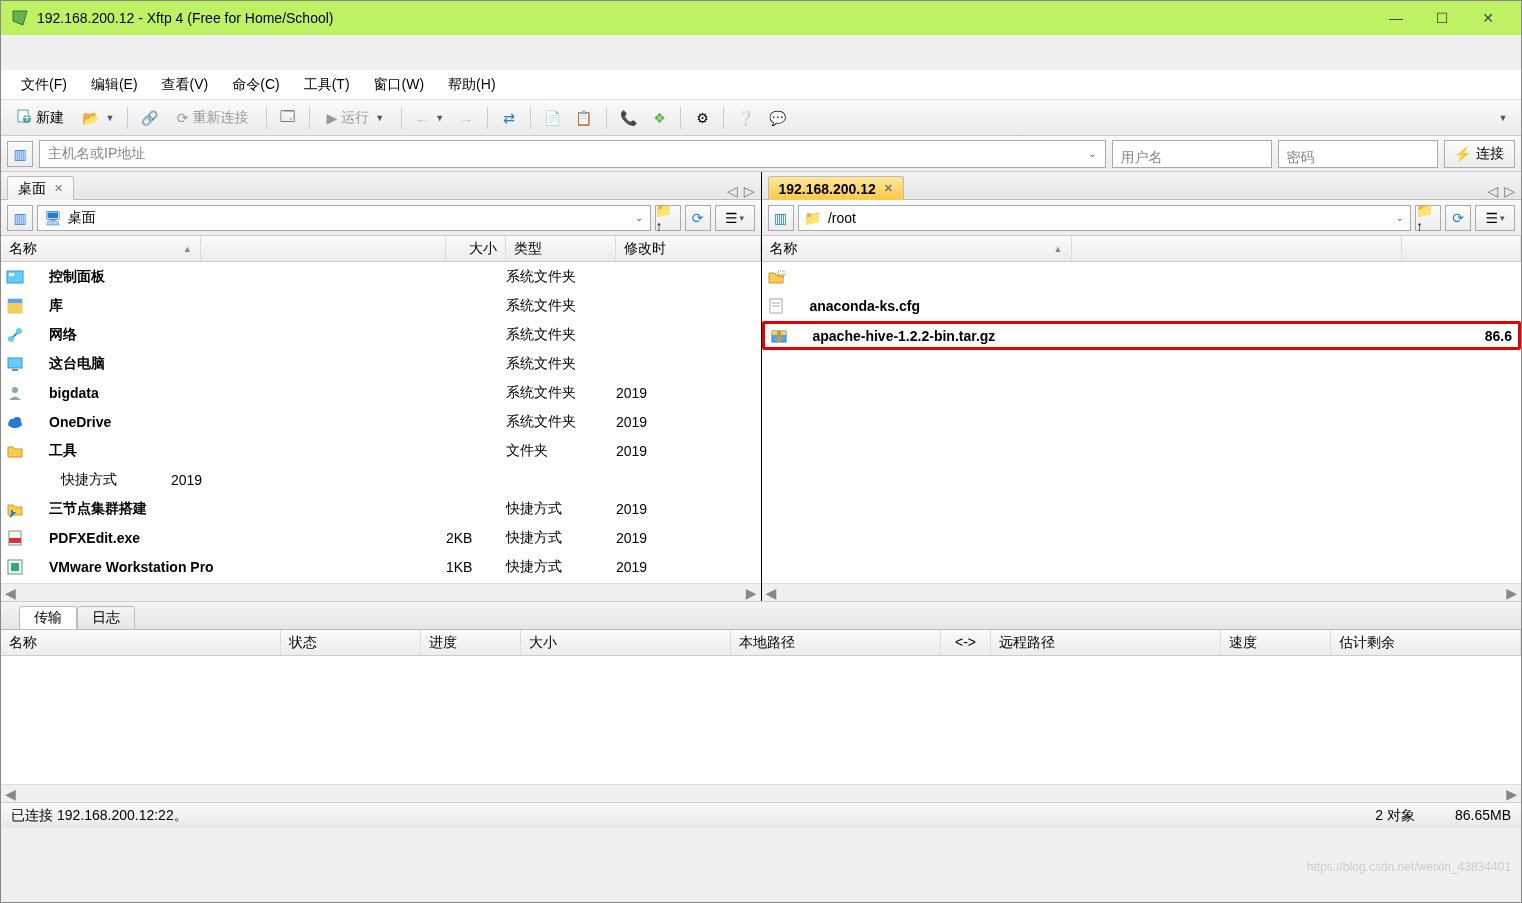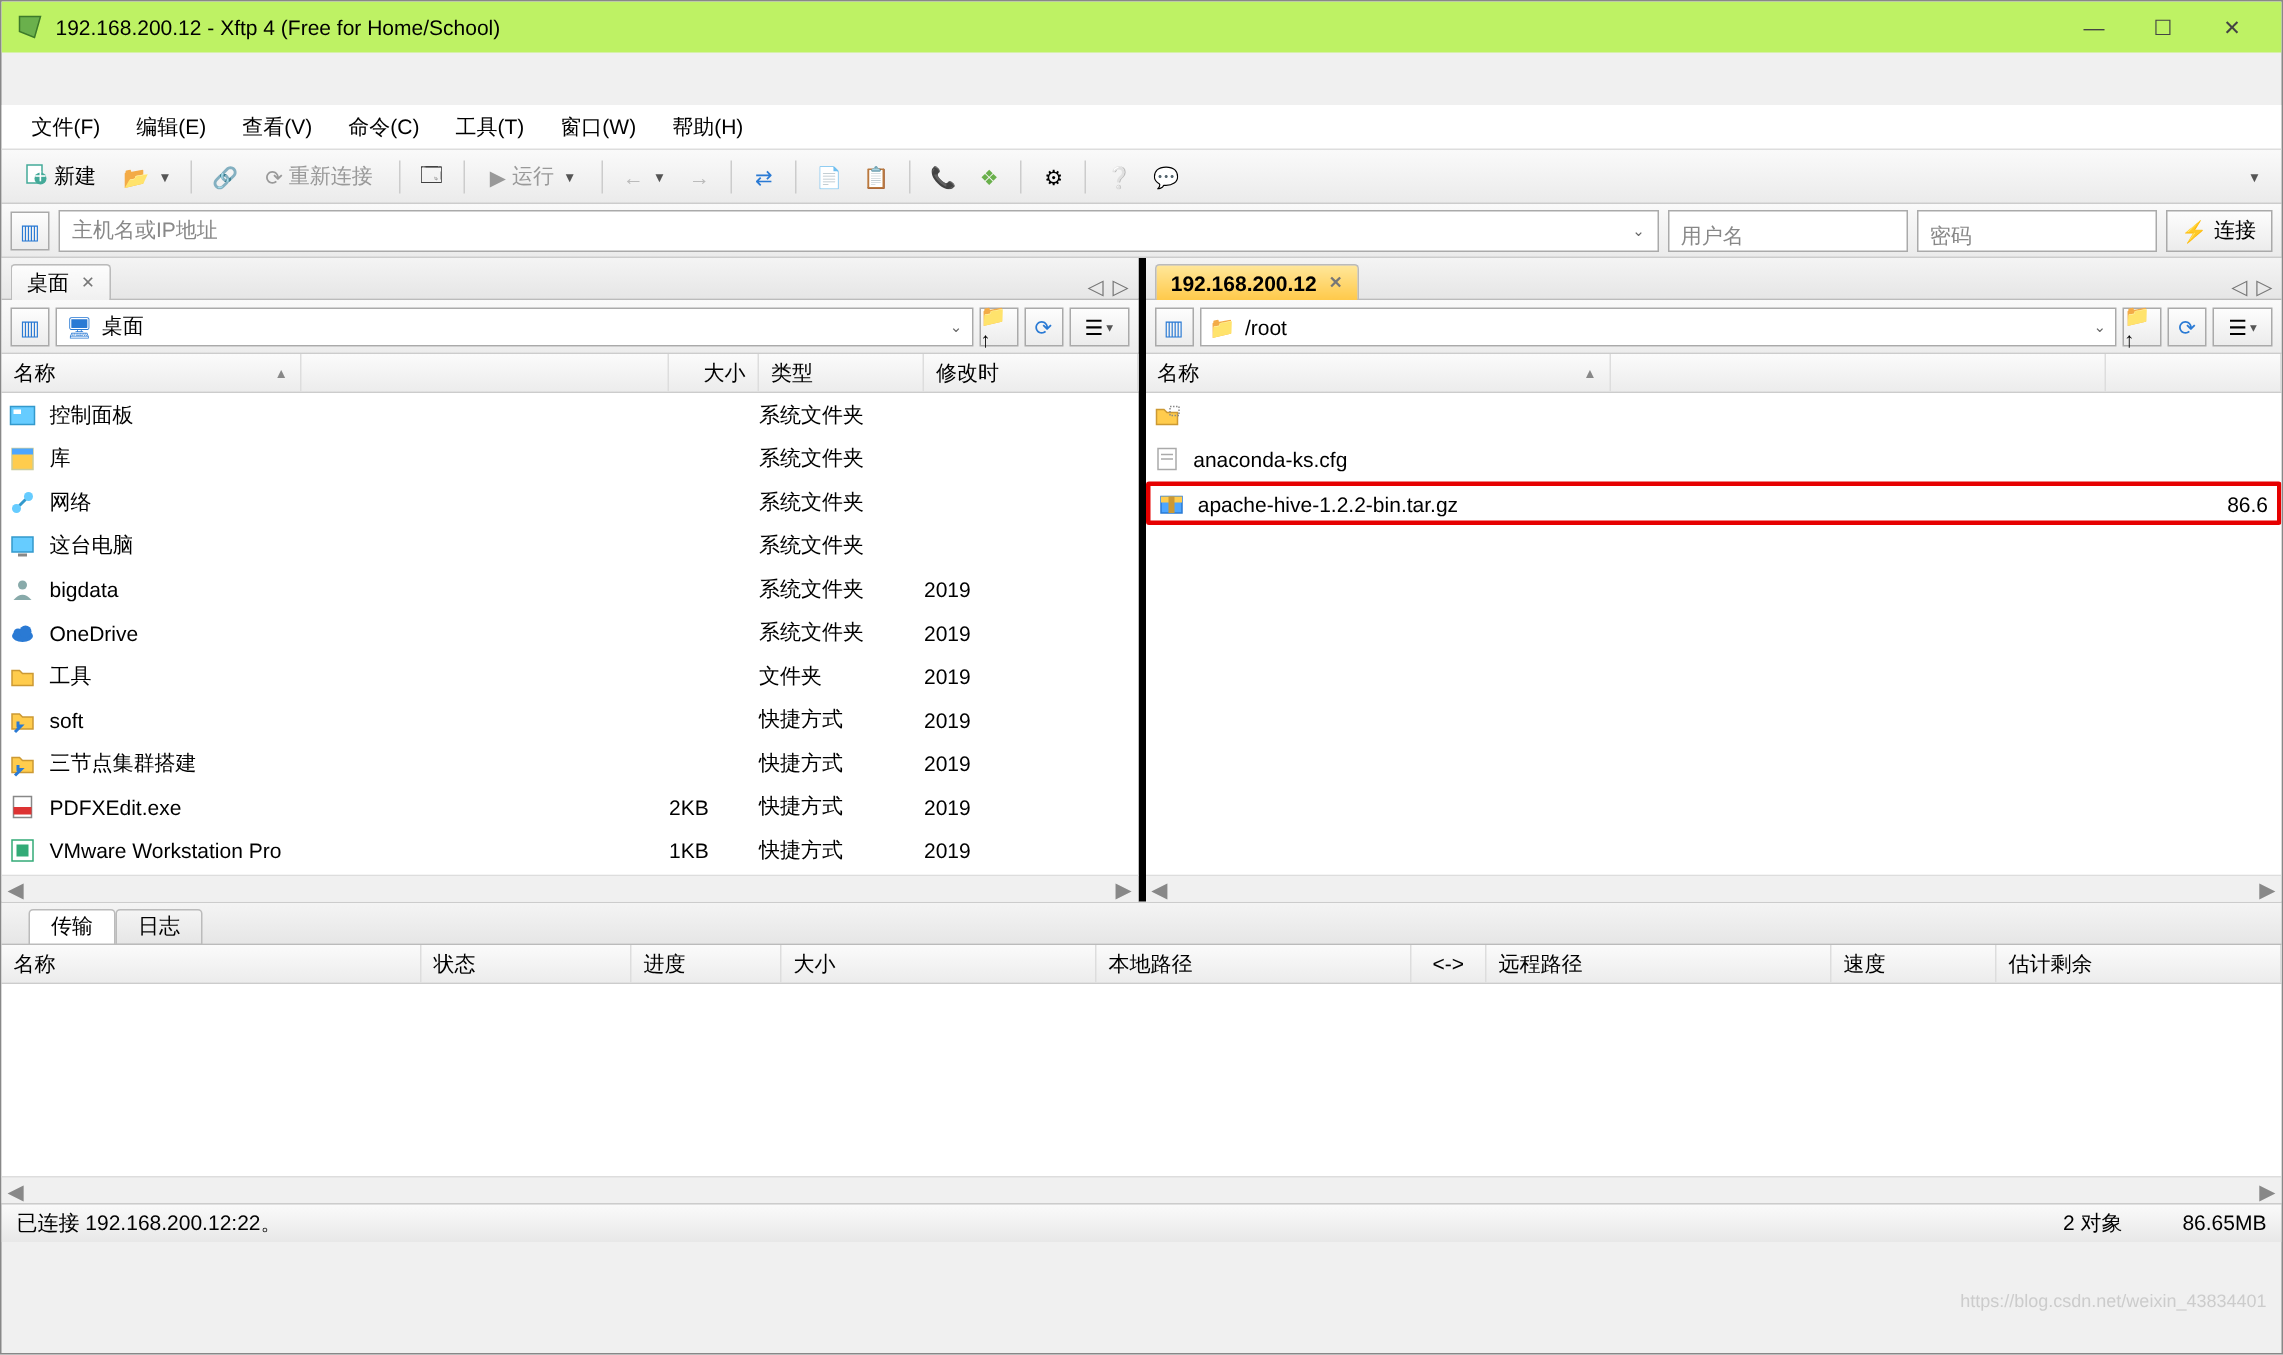--- a/index.html
+++ b/index.html
@@ -13,36 +13,36 @@
   .menubar span{padding:4px 8px;}
   .toolbar{height:36px;background:linear-gradient(#fafafa,#ebebeb);border-bottom:1px solid #ccc;display:flex;align-items:center;padding:0 6px;gap:4px;}
   .tbtn{height:26px;min-width:26px;border:1px solid transparent;border-radius:3px;display:flex;align-items:center;justify-content:center;padding:0 4px;gap:4px;}
   .tbtn.withtext{padding:0 8px;}
   .sep{width:1px;height:22px;background:#ccc;margin:0 4px;}
   .quickbar{height:36px;background:linear-gradient(#fafafa,#ebebeb);border-bottom:1px solid #ccc;display:flex;align-items:center;padding:6px;gap:6px;}
   .qinput{flex:1 1 auto;height:28px;border:1px solid #aaa;background:#fff;padding:0 8px;color:#888;display:flex;align-items:center;justify-content:space-between;}
   .qsmall{width:160px;height:28px;border:1px solid #aaa;background:#fff;padding:0 8px;color:#888;display:flex;align-items:flex-end;}
   .qconnect{height:28px;padding:0 10px;border:1px solid #aaa;background:linear-gradient(#fdfdfd,#ececec);display:flex;align-items:center;gap:4px;}
   .panes{display:flex;height:430px;border-bottom:1px solid #ccc;}
-  .pane{flex:1;display:flex;flex-direction:column;border-right:5px solid #000000;background:#fff;}
+  .pane{flex:1;display:flex;flex-direction:column;border-right:1px solid #000000;background:#fff;}
   .pane:last-child{border-right:none;}
   .tabrow{height:28px;background:linear-gradient(#f4f4f4,#e6e6e6);display:flex;align-items:flex-end;padding:0 6px;border-bottom:1px solid #bbb;justify-content:space-between;}
   .tab{height:24px;border:1px solid #bbb;border-bottom:none;background:linear-gradient(#fdfdfd,#f0f0f0);padding:0 10px;display:flex;align-items:center;gap:8px;border-radius:3px 3px 0 0;position:relative;top:1px;}
   .tab.active-remote{background:linear-gradient(#ffe79a,#ffc94a);font-weight:bold;}
   .tabclose{font-size:11px;color:#777;}
   .navarrows{display:flex;gap:6px;color:#777;}
   .pathbar{height:36px;background:linear-gradient(#fafafa,#ececec);border-bottom:1px solid #ccc;display:flex;align-items:center;padding:4px 6px;gap:4px;}
   .pathbox{flex:1;height:26px;border:1px solid #aaa;background:#fff;display:flex;align-items:center;padding:0 6px;gap:6px;justify-content:space-between;}
   .sqbtn{width:26px;height:26px;border:1px solid #aaa;background:linear-gradient(#fdfdfd,#ececec);display:flex;align-items:center;justify-content:center;}
   .sqbtn.wide{width:40px;}
   .listhdr{height:26px;background:linear-gradient(#fbfbfb,#ececec);border-bottom:1px solid #ccc;display:flex;}
   .listhdr div{padding:4px 8px;border-right:1px solid #ddd;display:flex;align-items:center;gap:4px;}
   .filelist{flex:1;overflow:auto;background:#fff;position:relative;}
   .frow{display:flex;height:29px;align-items:center;}
-  .frow .c1{width:445px;display:flex;align-items:center;gap:8px;padding-left:4px;}
+  .frow .c1{width:445px;display:flex;align-items:center;gap:24px;padding-left:4px;font-weight:bold;}
   .frow .c2{width:60px;text-align:left;padding-right:12px;}
   .frow .c3{width:110px;}
   .frow .c4{width:60px;}
   .ricon{width:20px;height:20px;display:inline-flex;align-items:center;justify-content:center;flex-shrink:0;}
   .hl{border:3px solid #e60000;border-radius:2px;margin:1px 0;}
   .scrollh{height:18px;background:#f0f0f0;border-top:1px solid #ddd;display:flex;align-items:center;justify-content:space-between;padding:0 4px;color:#888;}
   .bottom{height:200px;background:#fff;display:flex;flex-direction:column;}
   .bottabs{height:28px;background:linear-gradient(#f4f4f4,#e6e6e6);display:flex;align-items:flex-end;padding:0 18px;border-bottom:1px solid #bbb;}
   .btab{height:24px;border:1px solid #bbb;padding:0 14px;display:flex;align-items:center;background:#fff;border-radius:3px 3px 0 0;position:relative;top:1px;}
   .btab.inactive{background:linear-gradient(#f4f4f4,#e6e6e6);}
@@ -323,29 +323,20 @@
                 <path d="M2 5 L7 5 L9 7 L16 7 L16 15 L2 15 Z" fill="#ffcc4d" stroke="#cc9933"></path>
               </svg>
             </span>
             <span>工具</span>
           </div>
           <div class="c2"></div>
           <div class="c3">文件夹</div>
           <div class="c4">2019</div>
         </div>
         <div class="frow">
-          <div class="c1">
-            <span class="ricon">
-              <svg width="18" height="18" viewBox="0 0 18 18">
-                <path d="M2 5 L7 5 L9 7 L16 7 L16 15 L2 15 Z" fill="#ffcc4d" stroke="#cc9933"></path>
-                <path d="M4 17 L8 13 L6 13 L6 10" stroke="#2a7ad4" fill="none" stroke-width="2"></path>
-              </svg>
-            </span>
-            <span>soft</span>
-          </div>
           <div class="c2"></div>
           <div class="c3">快捷方式</div>
           <div class="c4">2019</div>
         </div>
         <div class="frow">
           <div class="c1">
             <span class="ricon">
               <svg width="18" height="18" viewBox="0 0 18 18">
                 <path d="M2 5 L7 5 L9 7 L16 7 L16 15 L2 15 Z" fill="#ffcc4d" stroke="#cc9933"></path>
                 <path d="M4 17 L8 13 L6 13 L6 10" stroke="#2a7ad4" fill="none" stroke-width="2"></path>

